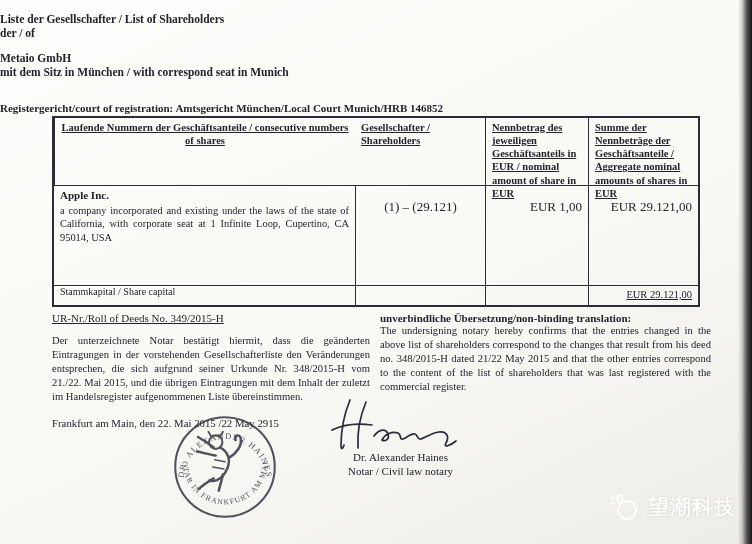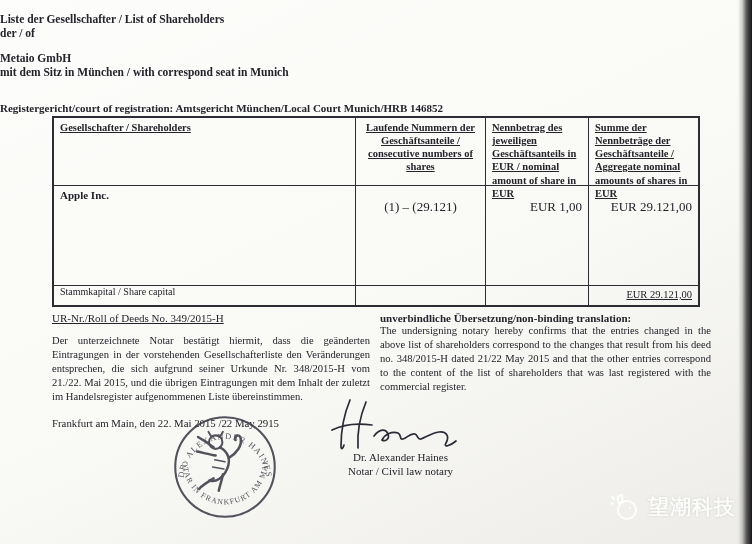--- a/index.html
+++ b/index.html
@@ -78,27 +78,28 @@
   <div class="doc-header">
     <div class="l1">Liste der Gesellschafter / List of Shareholders</div>
     <div class="l2">der / of</div>
     <div class="l3">Metaio GmbH</div>
     <div class="l4">mit dem Sitz in München / with correspond seat in Munich</div>
     <div class="l5">Registergericht/court of registration: Amtsgericht München/Local Court Munich/HRB 146852</div>
   </div>
 
   <div class="doc-table">
 
+    <div class="cell th bl t-center">Laufende Nummern der Geschäftsanteile / consecutive numbers of shares</div>
     <div class="cell th">Gesellschafter / Shareholders</div>
-    <div class="cell th bl t-center">Laufende Nummern der Geschäftsanteile / consecutive numbers of shares</div>
     <div class="cell th bl">Nennbetrag des jeweiligen Geschäftsanteils in EUR / nominal amount of share in EUR</div>
     <div class="cell th bl">Summe der Nennbeträge der Geschäftsanteile / Aggregate nominal amounts of shares in EUR</div>
 
     <div class="cell bt">
       <div class="shareholder-name">Apple Inc.</div>
+      <div class="shareholder-desc">a company incorporated and existing under the laws of the state of California, with corporate seat at 1 Infinite Loop, Cupertino, CA 95014, USA</div>
     </div>
     <div class="cell bt bl t-center val">(1) – (29.121)</div>
     <div class="cell bt bl t-right val">EUR 1,00</div>
     <div class="cell bt bl t-right val">EUR 29.121,00</div>
 
     <div class="cell bt footer-label">Stammkapital / Share capital</div>
     <div class="cell bt bl"></div>
     <div class="cell bt bl"></div>
     <div class="cell bt bl t-right footer-value">EUR 29.121,00</div>
   </div>

